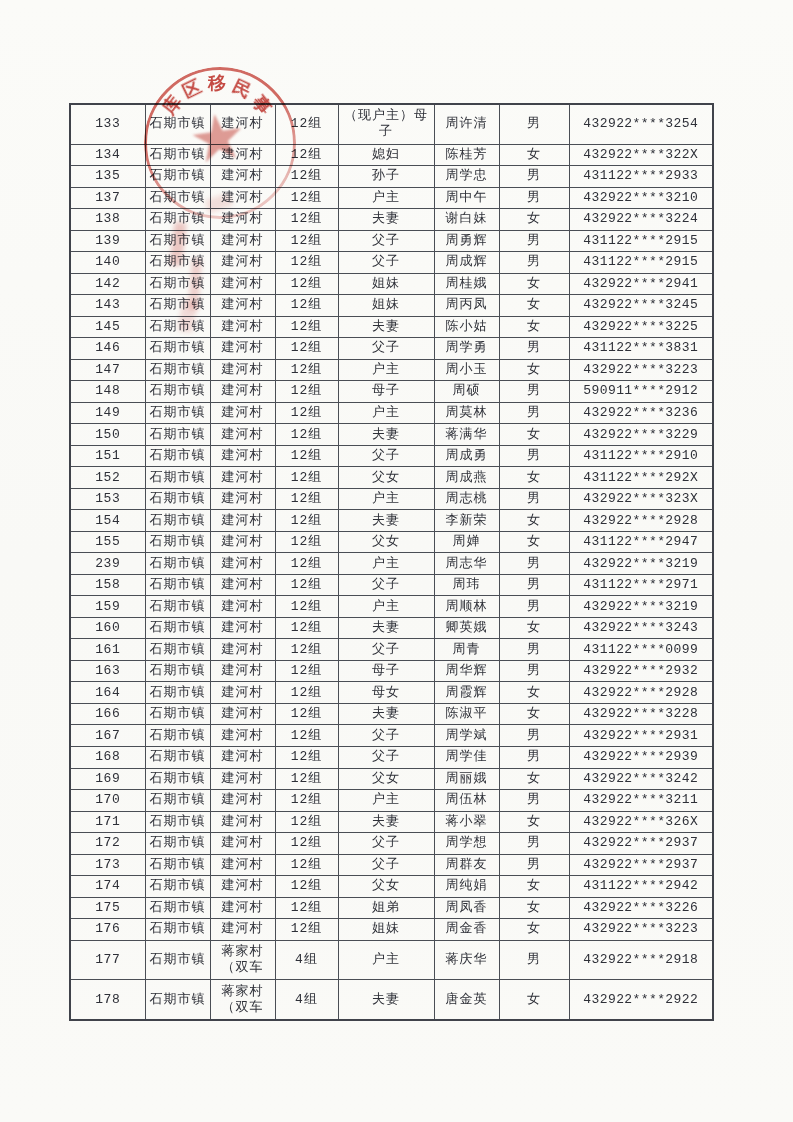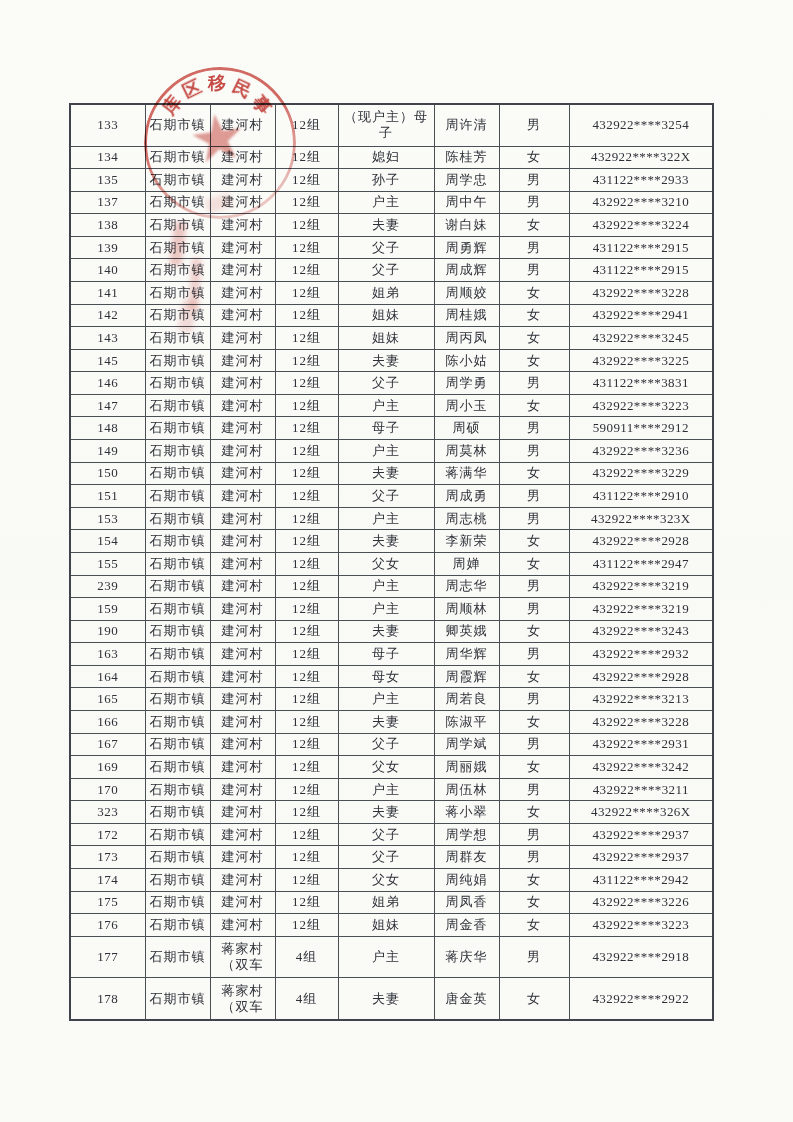--- a/index.html
+++ b/index.html
@@ -21,21 +21,21 @@
   table.roster td{
     border:1px solid #4a4e55;
     text-align:center;vertical-align:middle;
     font-size:13px;line-height:16px;
     color:#2e3038;
     white-space:pre-line;
     padding:0 1px;
     overflow:hidden;
   }
   table.roster{border:2px solid #40434b;}
-  table.roster tr{height:18px;}
+  table.roster tr{height:18px;font-family:Liberation Mono, monospace;}
   td.c-index{font-size:13.5px;letter-spacing:.5px;}
   td.c-town,td.c-village,td.c-group,td.c-relation,td.c-name,td.c-gender{letter-spacing:1px;}
   td.c-id_number{font-size:13.5px;letter-spacing:.4px;}
 
   
   .stamp{
     position:absolute;left:0;top:0;width:793px;height:1122px;
     pointer-events:none;mix-blend-mode:multiply;z-index:5;
   }
   .stamp-ring{
@@ -150,30 +150,20 @@
           <td class="c-index">140</td>
           <td class="c-town">石期市镇</td>
           <td class="c-village">建河村</td>
           <td class="c-group">12组</td>
           <td class="c-relation">父子</td>
           <td class="c-name">周成辉</td>
           <td class="c-gender">男</td>
           <td class="c-id_number">431122****2915</td>
         </tr>
         <tr>
-          <td class="c-index">141</td>
-          <td class="c-town">石期市镇</td>
-          <td class="c-village">建河村</td>
-          <td class="c-group">12组</td>
-          <td class="c-relation">姐弟</td>
-          <td class="c-name">周顺姣</td>
-          <td class="c-gender">女</td>
-          <td class="c-id_number">432922****3228</td>
-        </tr>
-        <tr>
           <td class="c-index">142</td>
           <td class="c-town">石期市镇</td>
           <td class="c-village">建河村</td>
           <td class="c-group">12组</td>
           <td class="c-relation">姐妹</td>
           <td class="c-name">周桂娥</td>
           <td class="c-gender">女</td>
           <td class="c-id_number">432922****2941</td>
         </tr>
         <tr>
@@ -250,20 +240,30 @@
           <td class="c-index">151</td>
           <td class="c-town">石期市镇</td>
           <td class="c-village">建河村</td>
           <td class="c-group">12组</td>
           <td class="c-relation">父子</td>
           <td class="c-name">周成勇</td>
           <td class="c-gender">男</td>
           <td class="c-id_number">431122****2910</td>
         </tr>
         <tr>
+          <td class="c-index">152</td>
+          <td class="c-town">石期市镇</td>
+          <td class="c-village">建河村</td>
+          <td class="c-group">12组</td>
+          <td class="c-relation">父女</td>
+          <td class="c-name">周成燕</td>
+          <td class="c-gender">女</td>
+          <td class="c-id_number">431122****292X</td>
+        </tr>
+        <tr>
           <td class="c-index">153</td>
           <td class="c-town">石期市镇</td>
           <td class="c-village">建河村</td>
           <td class="c-group">12组</td>
           <td class="c-relation">户主</td>
           <td class="c-name">周志桃</td>
           <td class="c-gender">男</td>
           <td class="c-id_number">432922****323X</td>
         </tr>
         <tr>
@@ -290,38 +290,58 @@
           <td class="c-index">239</td>
           <td class="c-town">石期市镇</td>
           <td class="c-village">建河村</td>
           <td class="c-group">12组</td>
           <td class="c-relation">户主</td>
           <td class="c-name">周志华</td>
           <td class="c-gender">男</td>
           <td class="c-id_number">432922****3219</td>
         </tr>
         <tr>
+          <td class="c-index">158</td>
+          <td class="c-town">石期市镇</td>
+          <td class="c-village">建河村</td>
+          <td class="c-group">12组</td>
+          <td class="c-relation">父子</td>
+          <td class="c-name">周玮</td>
+          <td class="c-gender">男</td>
+          <td class="c-id_number">431122****2971</td>
+        </tr>
+        <tr>
           <td class="c-index">159</td>
           <td class="c-town">石期市镇</td>
           <td class="c-village">建河村</td>
           <td class="c-group">12组</td>
           <td class="c-relation">户主</td>
           <td class="c-name">周顺林</td>
           <td class="c-gender">男</td>
           <td class="c-id_number">432922****3219</td>
         </tr>
         <tr>
-          <td class="c-index">190</td>
+          <td class="c-index">160</td>
           <td class="c-town">石期市镇</td>
           <td class="c-village">建河村</td>
           <td class="c-group">12组</td>
           <td class="c-relation">夫妻</td>
           <td class="c-name">卿英娥</td>
           <td class="c-gender">女</td>
           <td class="c-id_number">432922****3243</td>
+        </tr>
+        <tr>
+          <td class="c-index">161</td>
+          <td class="c-town">石期市镇</td>
+          <td class="c-village">建河村</td>
+          <td class="c-group">12组</td>
+          <td class="c-relation">父子</td>
+          <td class="c-name">周青</td>
+          <td class="c-gender">男</td>
+          <td class="c-id_number">431122****0099</td>
         </tr>
         <tr>
           <td class="c-index">163</td>
           <td class="c-town">石期市镇</td>
           <td class="c-village">建河村</td>
           <td class="c-group">12组</td>
           <td class="c-relation">母子</td>
           <td class="c-name">周华辉</td>
           <td class="c-gender">男</td>
           <td class="c-id_number">432922****2932</td>
@@ -330,48 +350,48 @@
           <td class="c-index">164</td>
           <td class="c-town">石期市镇</td>
           <td class="c-village">建河村</td>
           <td class="c-group">12组</td>
           <td class="c-relation">母女</td>
           <td class="c-name">周霞辉</td>
           <td class="c-gender">女</td>
           <td class="c-id_number">432922****2928</td>
         </tr>
         <tr>
-          <td class="c-index">165</td>
-          <td class="c-town">石期市镇</td>
-          <td class="c-village">建河村</td>
-          <td class="c-group">12组</td>
-          <td class="c-relation">户主</td>
-          <td class="c-name">周若良</td>
-          <td class="c-gender">男</td>
-          <td class="c-id_number">432922****3213</td>
-        </tr>
-        <tr>
           <td class="c-index">166</td>
           <td class="c-town">石期市镇</td>
           <td class="c-village">建河村</td>
           <td class="c-group">12组</td>
           <td class="c-relation">夫妻</td>
           <td class="c-name">陈淑平</td>
           <td class="c-gender">女</td>
           <td class="c-id_number">432922****3228</td>
         </tr>
         <tr>
           <td class="c-index">167</td>
           <td class="c-town">石期市镇</td>
           <td class="c-village">建河村</td>
           <td class="c-group">12组</td>
           <td class="c-relation">父子</td>
           <td class="c-name">周学斌</td>
           <td class="c-gender">男</td>
           <td class="c-id_number">432922****2931</td>
+        </tr>
+        <tr>
+          <td class="c-index">168</td>
+          <td class="c-town">石期市镇</td>
+          <td class="c-village">建河村</td>
+          <td class="c-group">12组</td>
+          <td class="c-relation">父子</td>
+          <td class="c-name">周学佳</td>
+          <td class="c-gender">男</td>
+          <td class="c-id_number">432922****2939</td>
         </tr>
         <tr>
           <td class="c-index">169</td>
           <td class="c-town">石期市镇</td>
           <td class="c-village">建河村</td>
           <td class="c-group">12组</td>
           <td class="c-relation">父女</td>
           <td class="c-name">周丽娥</td>
           <td class="c-gender">女</td>
           <td class="c-id_number">432922****3242</td>
@@ -380,21 +400,21 @@
           <td class="c-index">170</td>
           <td class="c-town">石期市镇</td>
           <td class="c-village">建河村</td>
           <td class="c-group">12组</td>
           <td class="c-relation">户主</td>
           <td class="c-name">周伍林</td>
           <td class="c-gender">男</td>
           <td class="c-id_number">432922****3211</td>
         </tr>
         <tr>
-          <td class="c-index">323</td>
+          <td class="c-index">171</td>
           <td class="c-town">石期市镇</td>
           <td class="c-village">建河村</td>
           <td class="c-group">12组</td>
           <td class="c-relation">夫妻</td>
           <td class="c-name">蒋小翠</td>
           <td class="c-gender">女</td>
           <td class="c-id_number">432922****326X</td>
         </tr>
         <tr>
           <td class="c-index">172</td>

